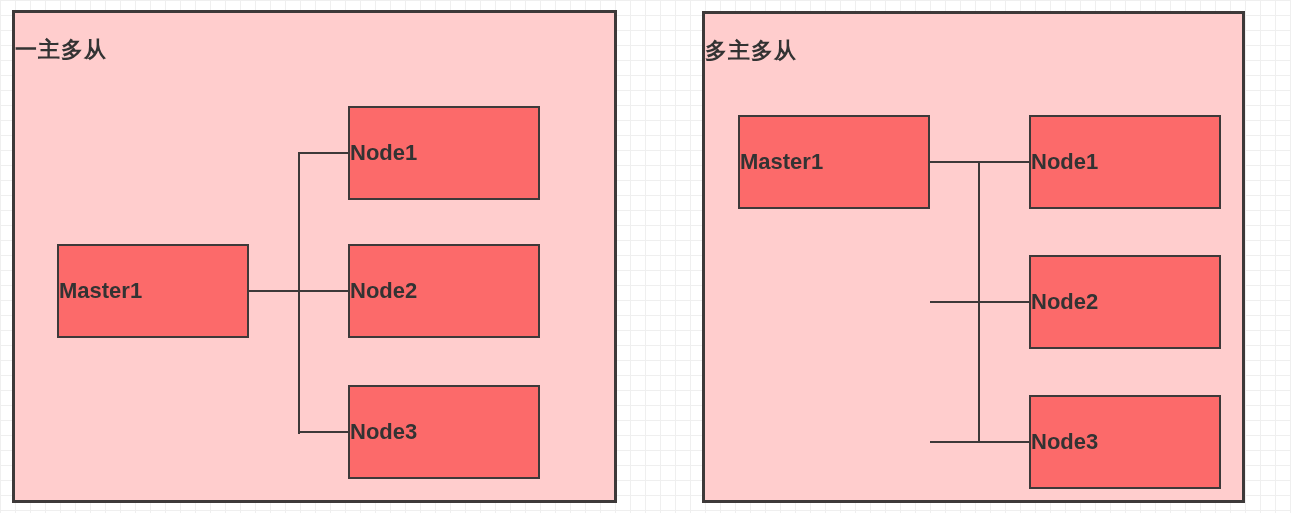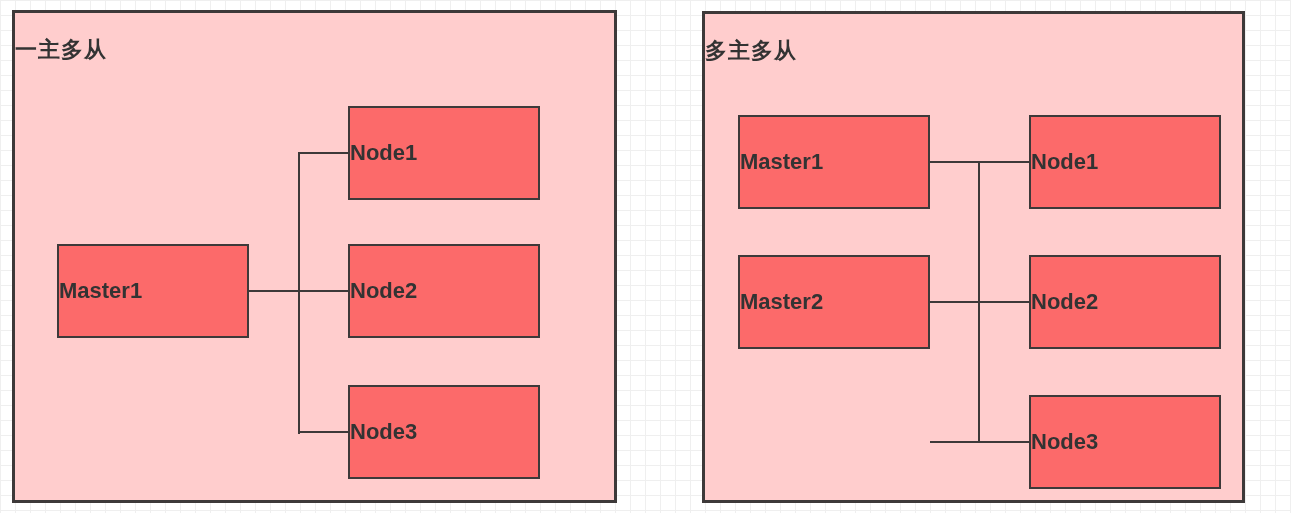--- a/index.html
+++ b/index.html
@@ -96,23 +96,20 @@
 
 <section class="panel right">
   <div class="panel-title">多主多从</div>
 
   <div class="nodebox box-m1">
     <span>Master1</span>
   </div>
   <div class="nodebox box-n1">
     <span>Node1</span>
   </div>
-  <div class="nodebox box-m2">
-    <span>Master2</span>
-  </div>
   <div class="nodebox box-n2">
     <span>Node2</span>
   </div>
   <div class="nodebox box-n3">
     <span>Node3</span>
   </div>
 
   <div class="line h row1"></div>
   <div class="line h row2"></div>
   <div class="line h row3"></div>

